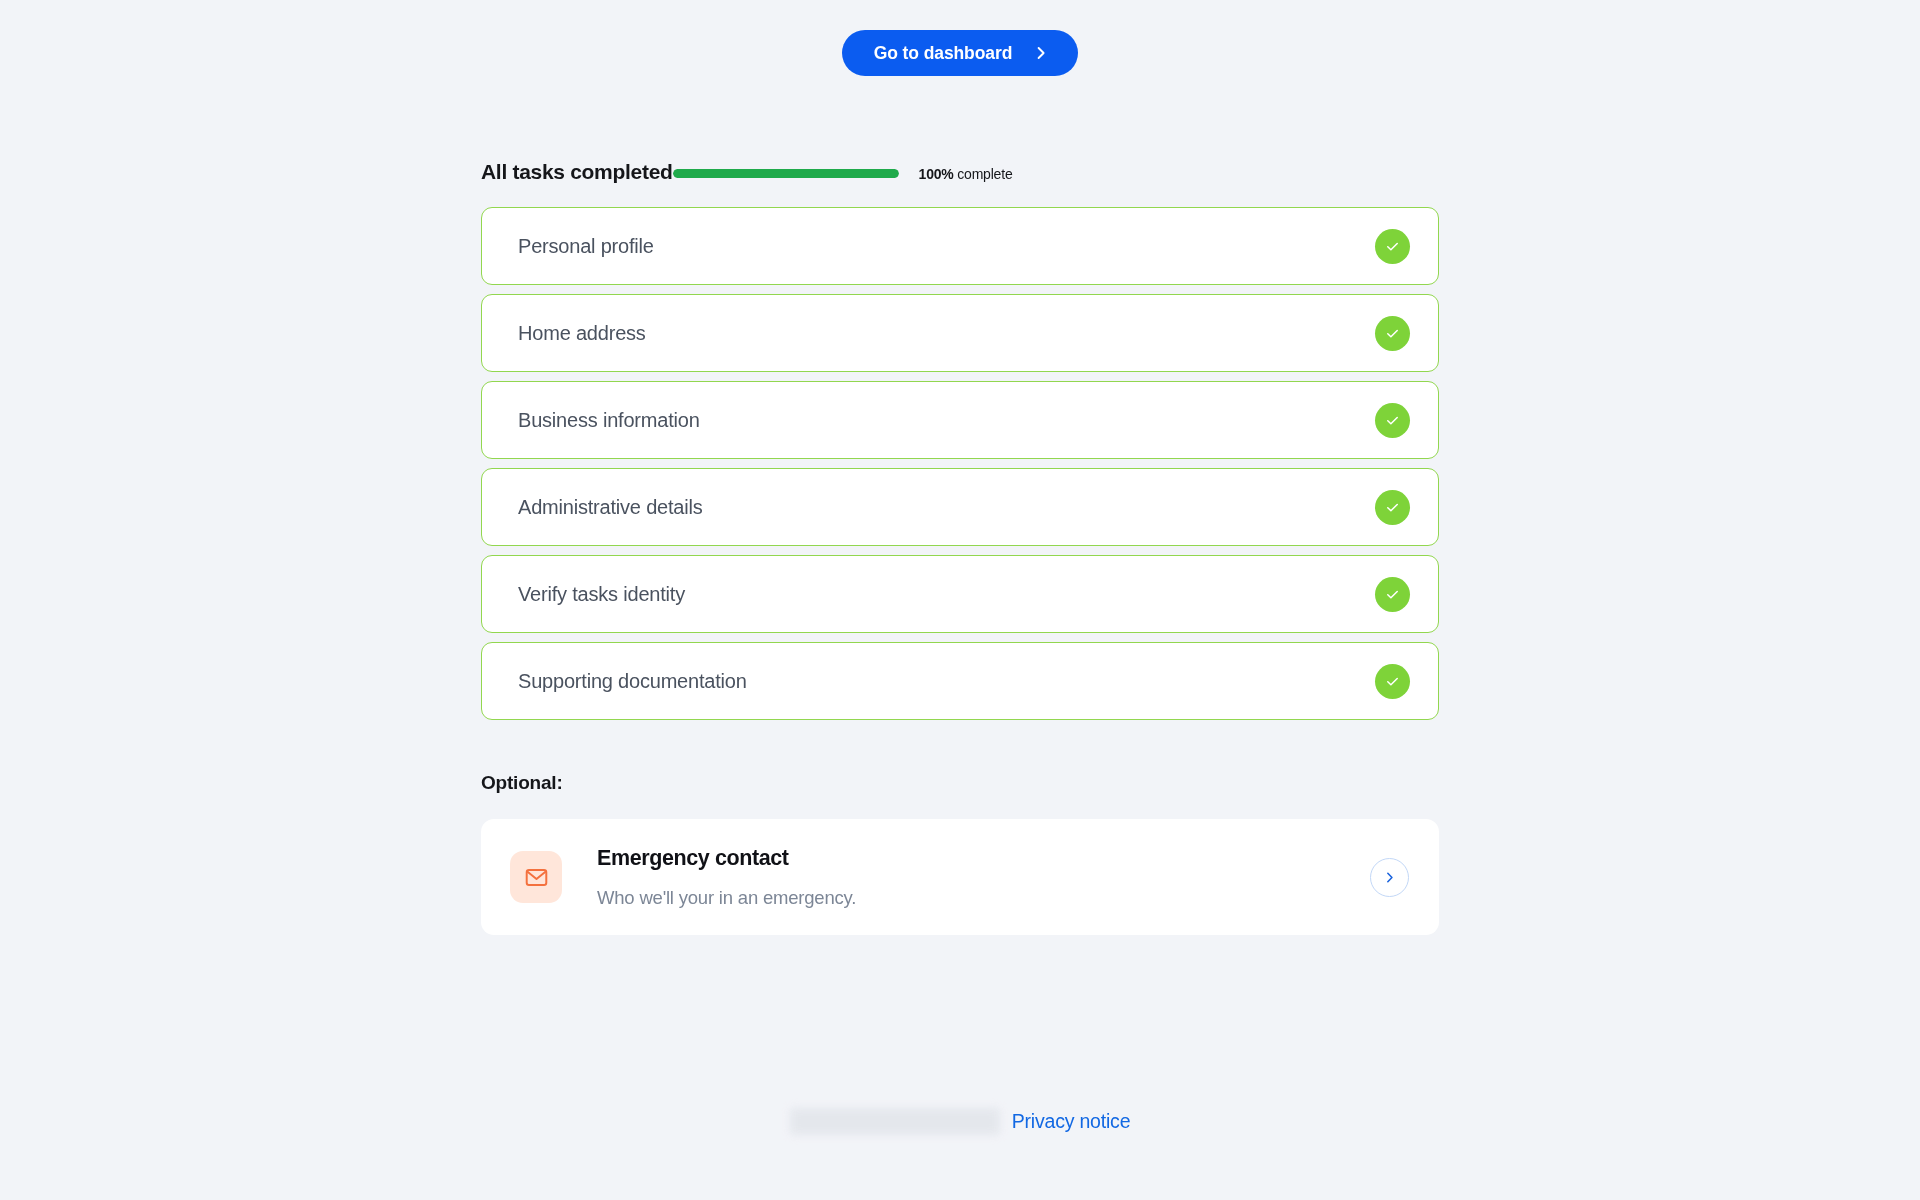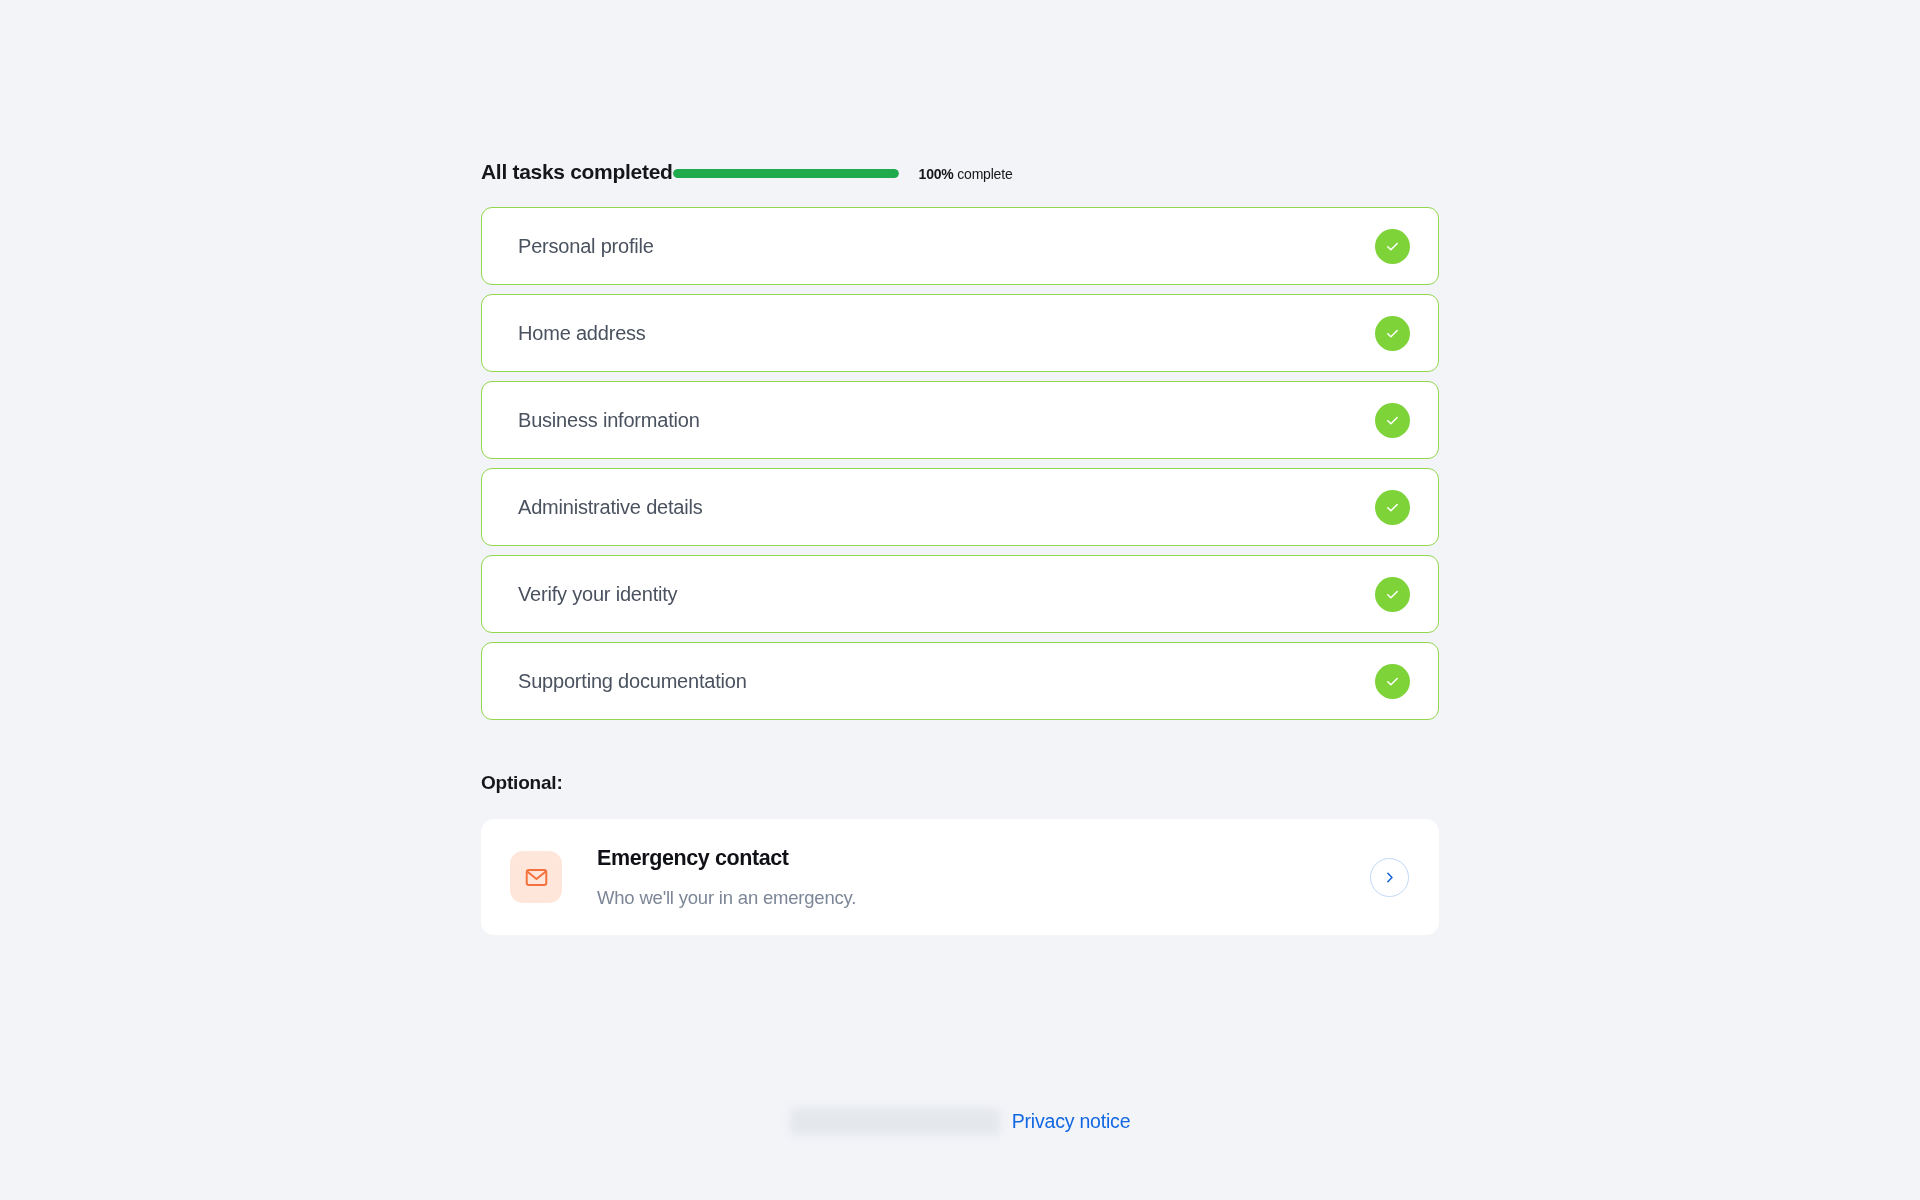--- a/index.html
+++ b/index.html
@@ -233,20 +233,30 @@
     text-decoration: none;
     letter-spacing: -0.2px;
     cursor: pointer;
   }
 </style>
 </head>
 <body>
 
 <div class="page">
 
+  <div class="topbar">
+    <button class="dashboard-btn">
+      <span>Go to dashboard</span>
+      <span class="chev">
+        <svg width="14" height="14" viewBox="0 0 14 14" fill="none">
+          <path d="M4.6 2 L9.6 7 L4.6 12" stroke="#ffffff" stroke-width="1.9" stroke-linecap="round" stroke-linejoin="round"></path>
+        </svg>
+      </span>
+    </button>
+  </div>
 
   <div class="content">
 
     <div class="progress-row">
       <div class="progress-title">All tasks completed</div>
       <div class="progress-right">
         <div class="progress-track">
           <div class="progress-fill" id="progress-fill" style="width: 100%;"></div>
         </div>
         <div class="progress-label">
@@ -283,21 +293,21 @@
         </div>
         <div class="task-card" style="border-color: rgb(146, 215, 79);">
           <div class="task-label">Administrative details</div>
           <div class="check-badge" style="background: rgb(126, 211, 57);">
             <svg width="17" height="17" viewBox="0 0 18 18" fill="none">
               <path d="M4 9.3 L7.3 12.4 L14 5.8" stroke="#ffffff" stroke-width="1.6" stroke-linecap="round" stroke-linejoin="round"></path>
             </svg>
           </div>
         </div>
         <div class="task-card" style="border-color: rgb(146, 215, 79);">
-          <div class="task-label">Verify your identity</div>
+          <div class="task-label">Verify tasks identity</div>
           <div class="check-badge" style="background: rgb(126, 211, 57);">
             <svg width="17" height="17" viewBox="0 0 18 18" fill="none">
               <path d="M4 9.3 L7.3 12.4 L14 5.8" stroke="#ffffff" stroke-width="1.6" stroke-linecap="round" stroke-linejoin="round"></path>
             </svg>
           </div>
         </div>
         <div class="task-card" style="border-color: rgb(146, 215, 79);">
           <div class="task-label">Supporting documentation</div>
           <div class="check-badge" style="background: rgb(126, 211, 57);">
             <svg width="17" height="17" viewBox="0 0 18 18" fill="none">

